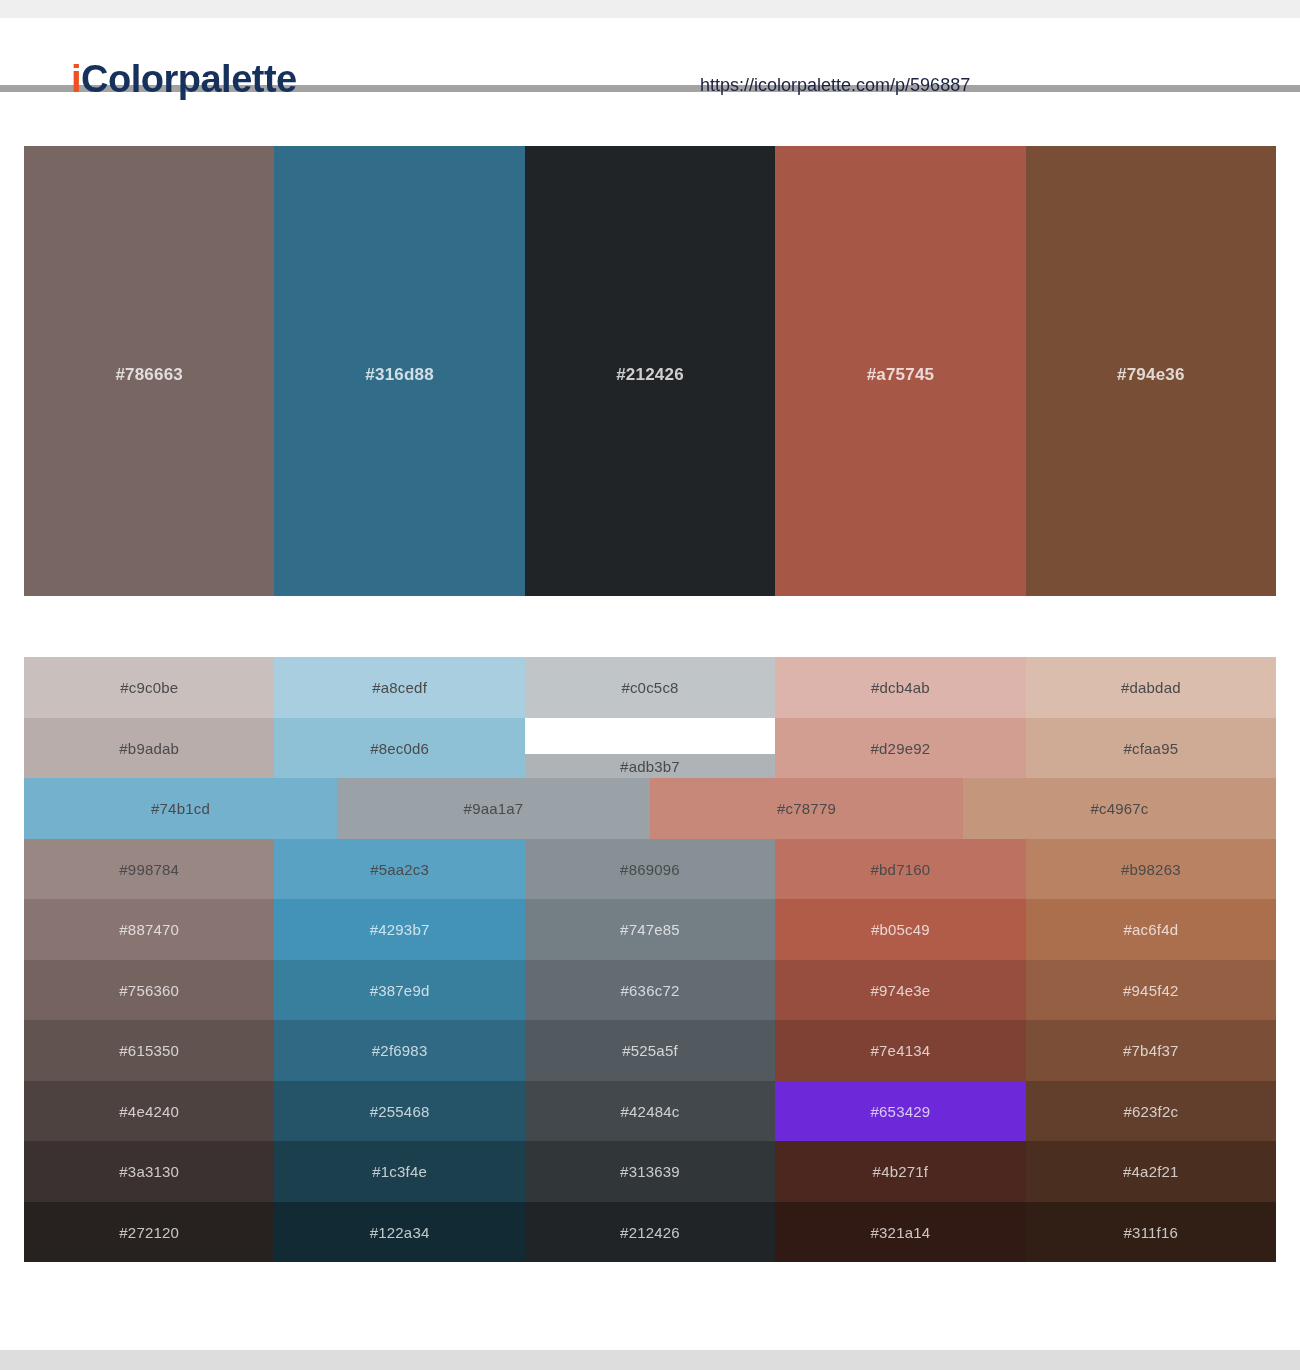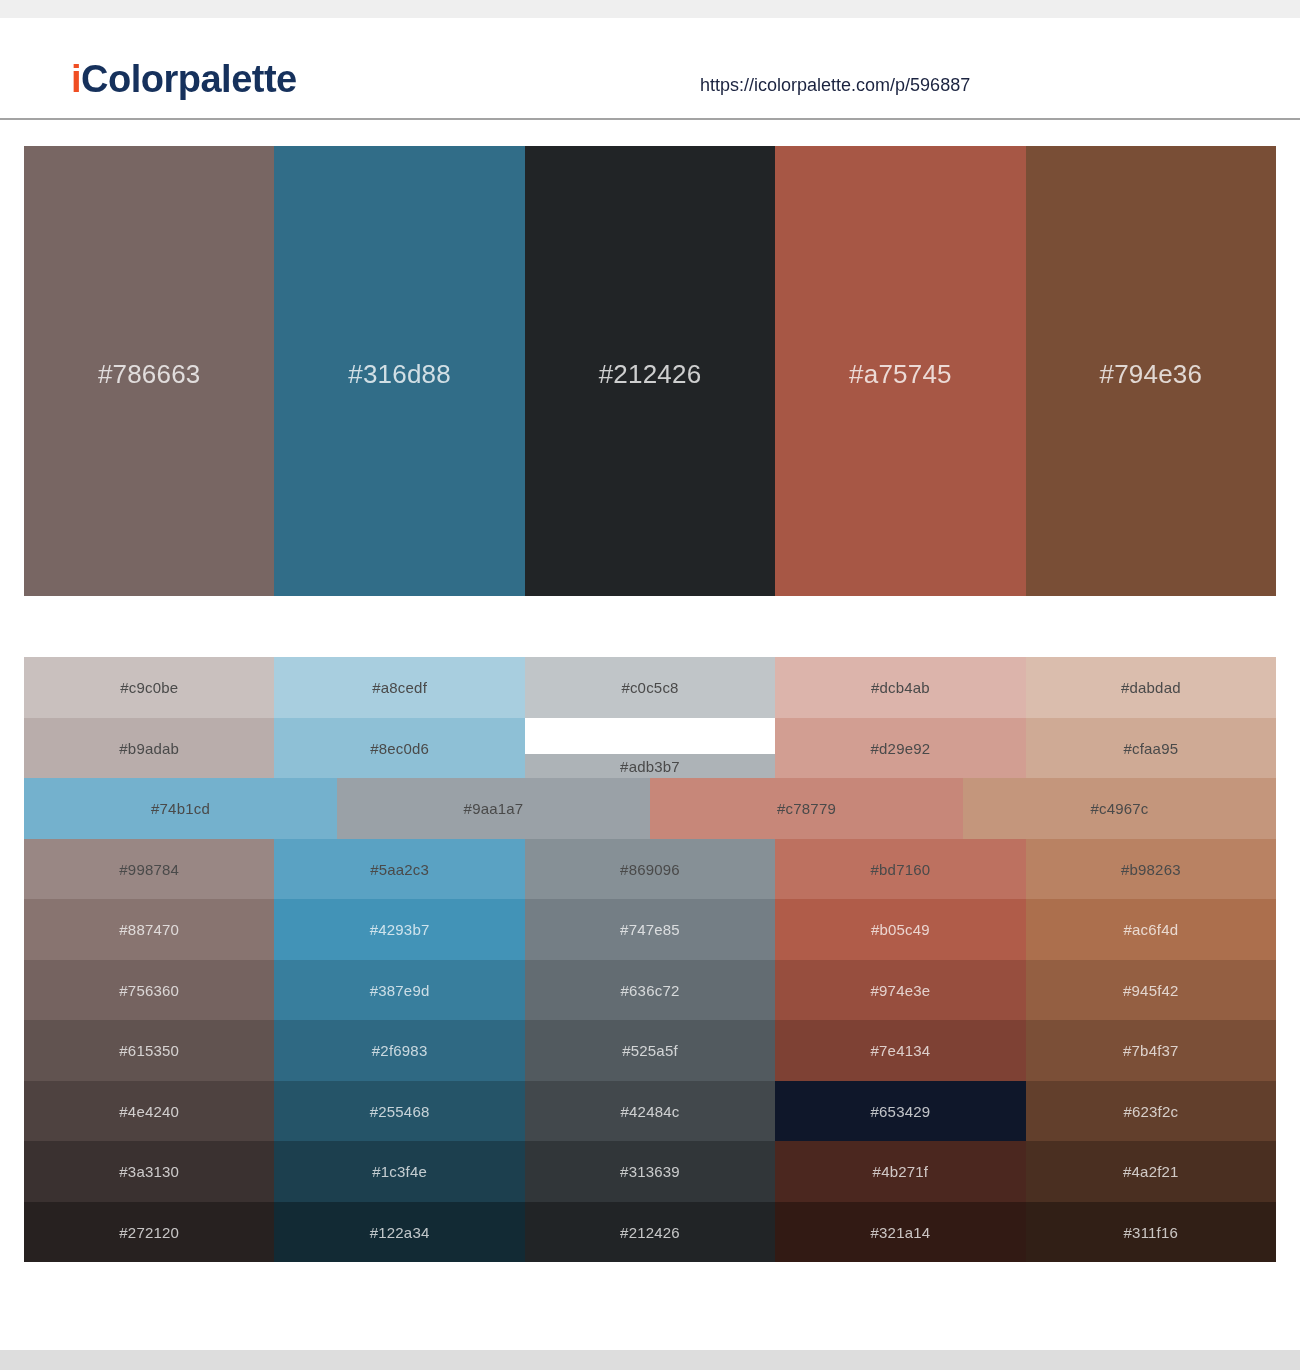--- a/index.html
+++ b/index.html
@@ -27,23 +27,23 @@
     width: 1300px;
     height: 18px;
     background: #efefef;
   }
 
   
   .header {
     position: absolute;
     top: 18px; left: 0;
     width: 1300px;
-    height: 102px;
+    height: 74px;
     background: #ffffff;
-    border-bottom: 2px solid #a3a3a3;
+    border-bottom: 7px solid #a3a3a3;
   }
 
   .logo {
     position: absolute;
     left: 71px;
     top: 42px;
     font-size: 38px;
     font-weight: bold;
     letter-spacing: -0.5px;
     line-height: 1;
@@ -72,25 +72,26 @@
     display: flex;
   }
   .main-swatch {
     flex: 1 1 0;
     position: relative;
     display: flex;
     align-items: center;
     justify-content: center;
   }
   .main-swatch-label {
-    font-size: 26px;
+    font-size: 17px;
     color: rgba(255,255,255,0.78);
     letter-spacing: 0.2px;
     line-height: 1;
     margin-top: 6px;
+    font-weight: bold;
   }
 
   
   .shades-grid {
     position: absolute;
     left: 24px;
     top: 657px;
     width: 1252px;
     height: 605px;
     display: flex;
@@ -278,21 +279,21 @@
       <div class="shade-row">
         <div class="shade-cell" style="background: rgb(78, 66, 64);">
           <span class="shade-label light-text">#4e4240</span>
         </div>
         <div class="shade-cell" style="background: rgb(37, 84, 104);">
           <span class="shade-label light-text">#255468</span>
         </div>
         <div class="shade-cell" style="background: rgb(66, 72, 76);">
           <span class="shade-label light-text">#42484c</span>
         </div>
-        <div class="shade-cell" style="background: #0f172a;">
+        <div class="shade-cell" style="background: #6d28d9;">
           <span class="shade-label light-text">#653429</span>
         </div>
         <div class="shade-cell" style="background: rgb(98, 63, 44);">
           <span class="shade-label light-text">#623f2c</span>
         </div>
       </div>
       <div class="shade-row">
         <div class="shade-cell" style="background: rgb(58, 49, 48);">
           <span class="shade-label light-text">#3a3130</span>
         </div>

